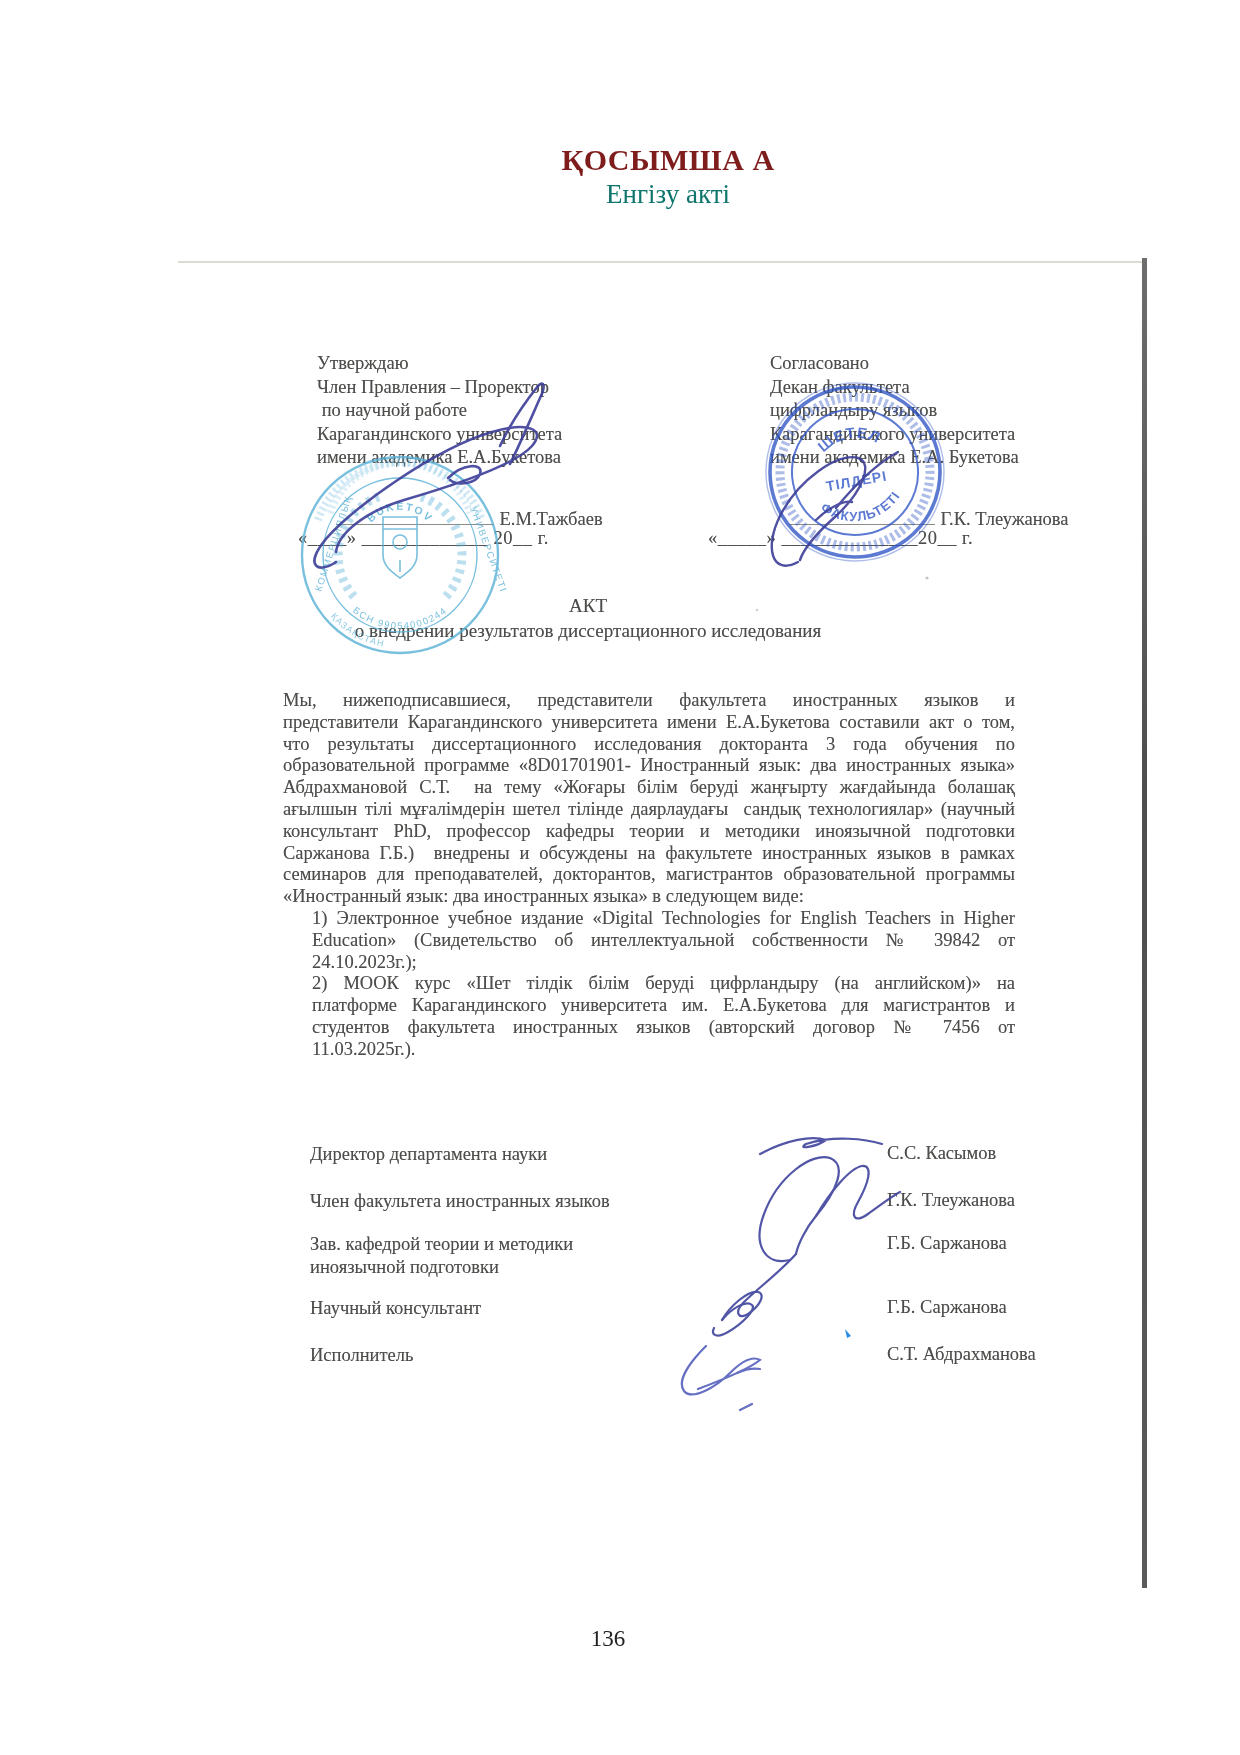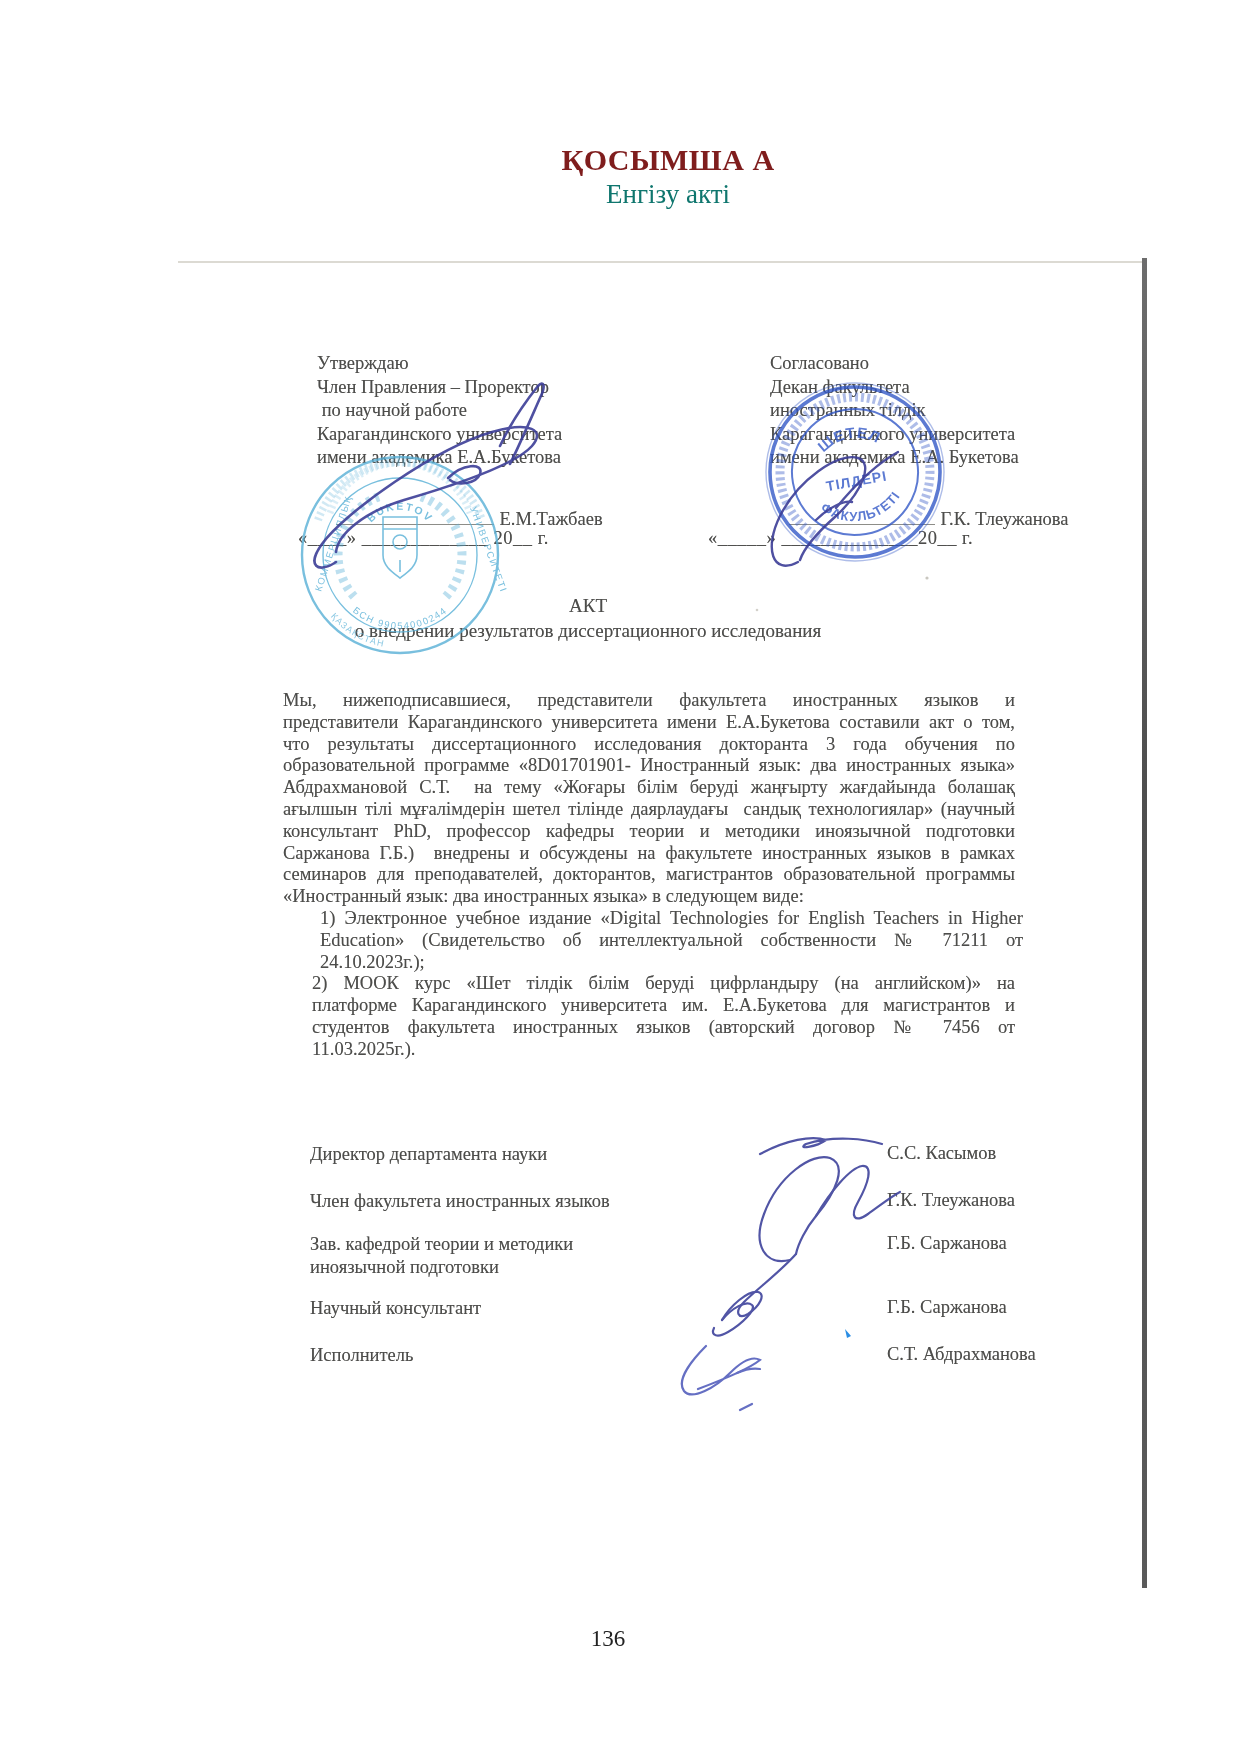--- a/index.html
+++ b/index.html
@@ -19,21 +19,21 @@
   .hblock{font-size:18.5px;line-height:23.5px;font-family:Liberation Serif, serif;}
   .hline{text-align:left;white-space:pre-wrap;}
   .sigrow{font-size:18.5px;white-space:pre;}
   .sigline{display:inline-block;height:19px;border-bottom:1.5px solid #8d8d88;}
   .sigline.w1{width:158px;} .sigline.w2{width:146px;}
   .signame{margin-left:6px;}
   .daterow{font-size:18.5px;letter-spacing:.5px;}
   .actheading{left:283px;top:594px;width:610px;font-size:19px;line-height:24.5px;}
   .bodyblock{left:283px;top:690px;width:732px;font-size:18.5px;line-height:21.8px;}
   .itemsblock{font-size:18.5px;line-height:21.8px;}
-  .items1{left:320px;top:908px;width:703px;}
+  .items1{left:312px;top:908px;width:703px;}
   .items2{left:312px;top:973.4px;width:703px;}
   .dline{text-align:justify;text-align-last:justify;white-space:pre-wrap;}
   .dline.last{text-align-last:left;}
   .sig-label{position:absolute;left:310px;font-size:18.5px;line-height:23px;}
   .sig-name{position:absolute;left:887px;font-size:18.5px;}
   svg text{font-family:"Liberation Sans", sans-serif;}
 </style>
 </head>
 <body>
 
@@ -53,21 +53,21 @@
       <div class="hline last">имени академика Е.А.Букетова</div>
     </div>
   <div class="abs scantxt sigrow" style="left:317px;top:484px;">
     <span class="sigline w1"></span><span class="signame">Е.М.Тажбаев</span>
   </div>
   <div class="abs scantxt daterow" style="left:298px;top:528px;">«____» _____________ 20__ г.</div>
 
   <div class="abs scantxt hblock" style="left:770px;top:352px;width:330px;">
       <div class="hline">Согласовано</div>
       <div class="hline">Декан факультета</div>
-      <div class="hline">иностранных тілдік</div>
+      <div class="hline">цифрландыру языков</div>
       <div class="hline">Карагандинского университета</div>
       <div class="hline last">имени академика Е.А. Букетова</div>
     </div>
   <div class="abs scantxt sigrow" style="left:770px;top:484px;">
     <span class="sigline w2"></span><span class="signame">Г.К. Тлеужанова</span>
   </div>
   <div class="abs scantxt daterow" style="left:708px;top:528px;">«_____» ______________20__ г.</div>
 
   <div class="abs center scantxt actheading">
     <div>АКТ</div>
@@ -82,21 +82,21 @@
       <div class="dline">Абдрахмановой С.Т.  на тему «Жоғары білім беруді жаңғырту жағдайында болашақ</div>
       <div class="dline">ағылшын тілі мұғалімдерін шетел тілінде даярлаудағы  сандық технологиялар» (научный</div>
       <div class="dline">консультант PhD, профессор кафедры теории и методики иноязычной подготовки</div>
       <div class="dline">Саржанова Г.Б.)  внедрены и обсуждены на факультете иностранных языков в рамках</div>
       <div class="dline">семинаров для преподавателей, докторантов, магистрантов образовательной программы</div>
       <div class="dline last">«Иностранный язык: два иностранных языка» в следующем виде:</div>
     </div>
 
   <div class="abs scantxt itemsblock items1">
       <div class="dline">1) Электронное учебное издание «Digital Technologies for English Teachers in Higher</div>
-      <div class="dline">Education» (Свидетельство об интеллектуальной собственности № 71211 от</div>
+      <div class="dline">Education» (Свидетельство об интеллектуальной собственности № 39842 от</div>
       <div class="dline last">24.10.2023г.);</div>
     </div>
   <div class="abs scantxt itemsblock items2">
       <div class="dline">2) МООК курс «Шет тілдік білім беруді цифрландыру (на английском)» на</div>
       <div class="dline">платформе Карагандинского университета им. Е.А.Букетова для магистрантов и</div>
       <div class="dline">студентов факультета иностранных языков (авторский договор № 7456 от</div>
       <div class="dline last">11.03.2025г.).</div>
     </div>
 
   <div id="signatories">

